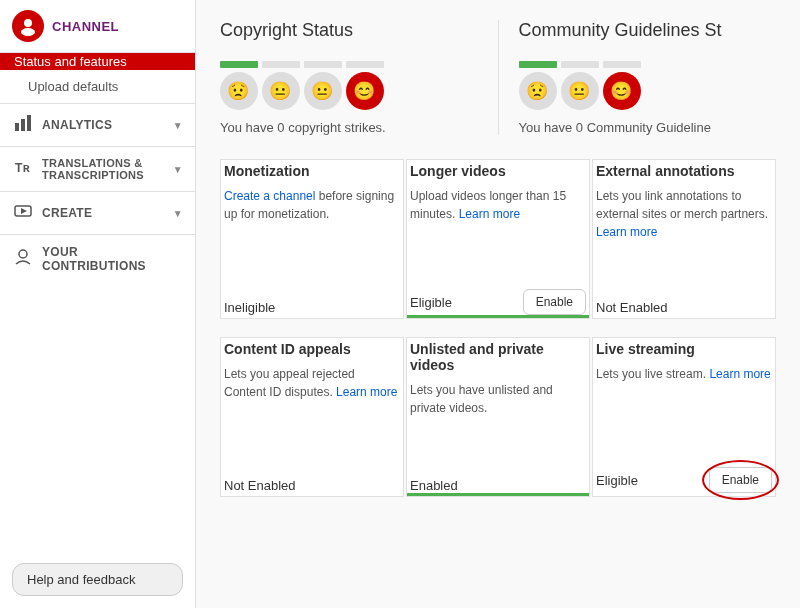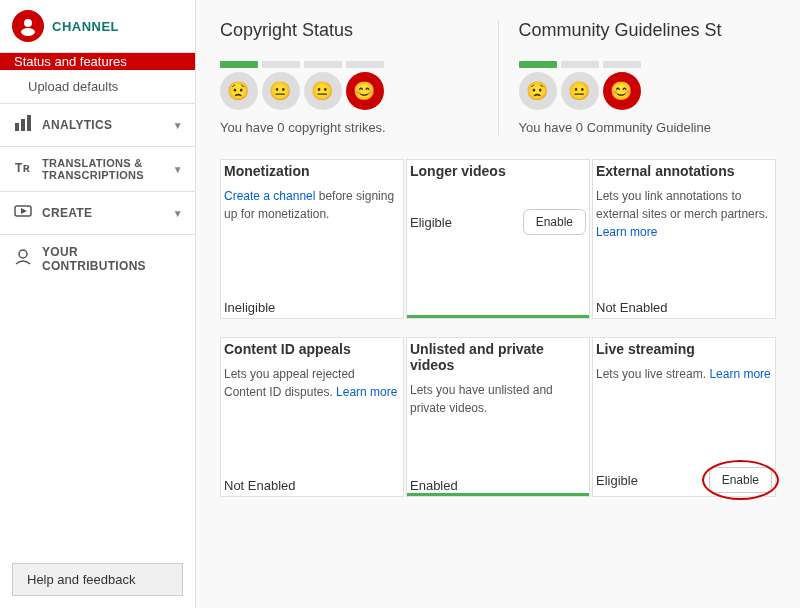--- a/index.html
+++ b/index.html
@@ -31,21 +31,21 @@
       justify-content: center;
       color: #fff;
       font-size: 16px;
       font-weight: bold;
       margin-right: 8px;
       flex-shrink: 0;
     }
     .sidebar-channel-title {
       font-size: 13px;
       font-weight: bold;
-      color: #0f766e;
+      color: #701a75;
       letter-spacing: 0.5px;
     }
     .sidebar-nav {
       flex: 1;
       overflow-y: auto;
     }
     .sidebar-item-active {
       background: #cc0000;
       color: #fff;
       padding: 1px 14px;
@@ -85,21 +85,21 @@
     .sidebar-section-item .chevron {
       margin-left: auto;
       font-size: 10px;
       color: #888;
     }
     .help-btn {
       margin: 12px;
       padding: 8px 14px;
       background: #f0f0f0;
       border: 1px solid #ccc;
-      border-radius: 0;
+      border-radius: 12px;
       font-size: 13px;
       cursor: pointer;
       color: #333;
       text-align: left;
     }
 
     
     .main {
       flex: 1;
       overflow-y: auto;
@@ -350,20 +350,23 @@
     <div class="feature-card">
       <div class="card-title">Monetization</div>
       <div class="card-desc">
         <a>Create a channel</a> before signing up for monetization.
       </div>
       <div class="card-status">Ineligible</div>
     </div>
 
     <div class="feature-card">
       <div class="card-title">Longer videos</div>
+      <div class="card-desc">
+        Upload videos longer than 15 minutes. <a>Learn more</a>
+      </div>
       <div class="card-status with-btn">
         <span>Eligible</span>
         <button class="enable-btn">Enable</button>
       </div>
       <div class="card-bottom-bar green"></div>
     </div>
 
     <div class="feature-card">
       <div class="card-title">External annotations</div>
       <div class="card-desc">

